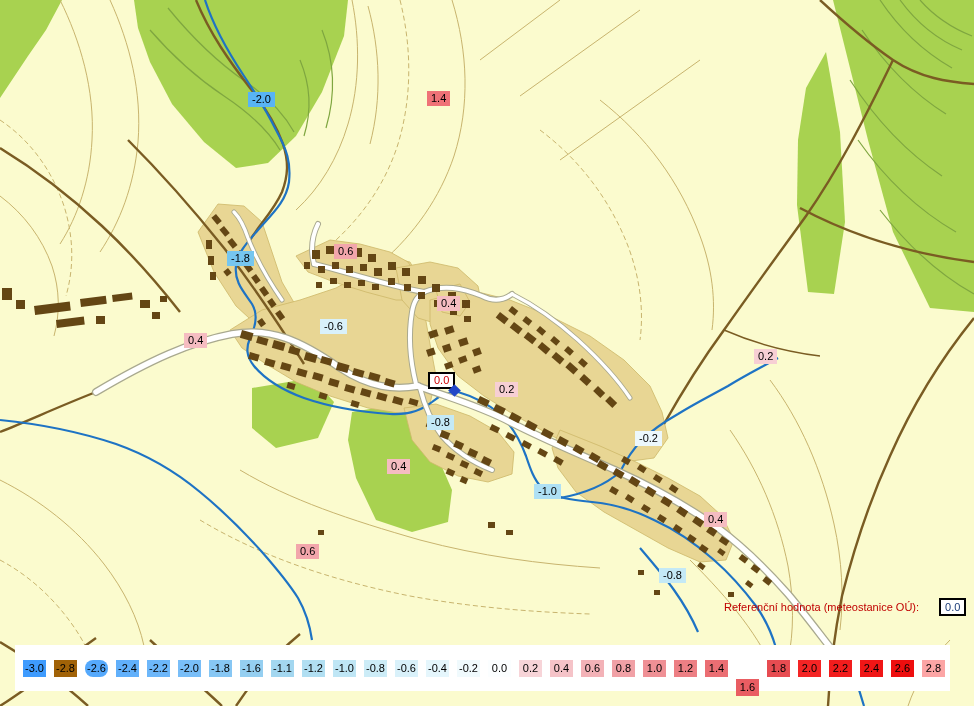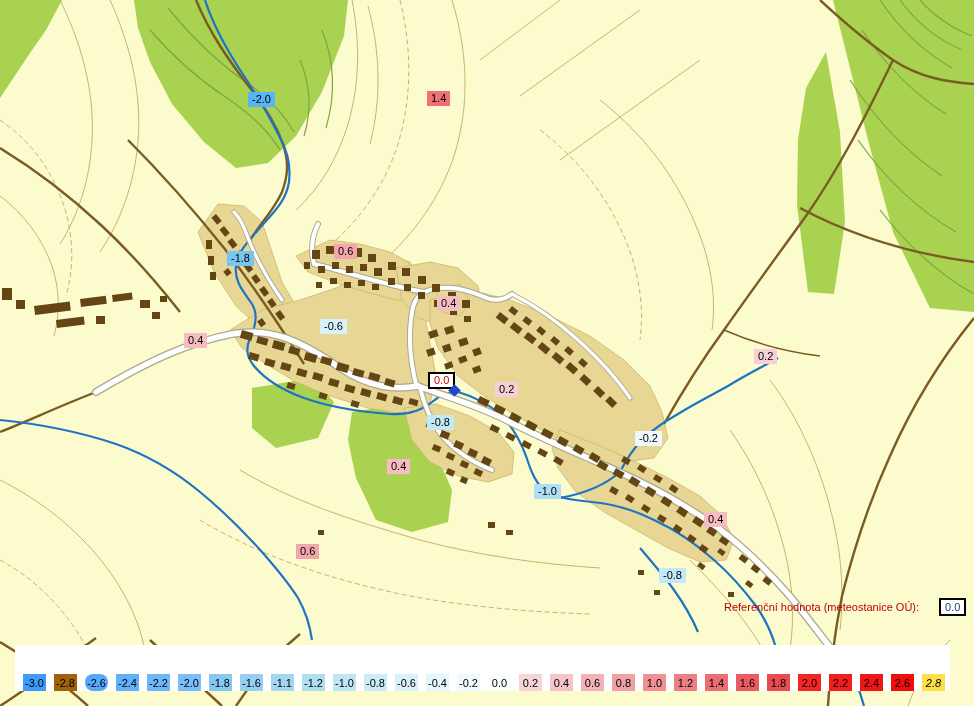--- a/index.html
+++ b/index.html
@@ -6,21 +6,21 @@
   .stage{position:relative;width:974px;height:706px;overflow:hidden;
          font-family:"Liberation Sans",sans-serif;background:#FBFBCE;}
   .stage svg{position:absolute;left:0;top:0;}
   .mlabel{position:absolute;font-size:11px;line-height:13px;padding:1px 4px;
           color:#000;white-space:nowrap;z-index:5;}
   .station-box{position:absolute;font-size:11px;line-height:13px;padding:0 4px;
           border:2px solid #000;background:#fff;color:#CC0000;z-index:6;white-space:nowrap;}
   .station-diamond{position:absolute;width:9px;height:9px;background:#2247C8;
           transform:rotate(45deg);z-index:6;}
   .legend{position:absolute;left:15px;top:645px;width:935px;height:46px;background:#FFFFFF;
-          display:flex;align-items:flex-end;gap:8px;padding-left:8px;box-sizing:border-box;z-index:10;}
+          display:flex;align-items:center;gap:8px;padding-left:8px;box-sizing:border-box;z-index:10;}
   .legend-cell{flex:0 0 auto;width:23px;height:17px;display:flex;align-items:center;
           justify-content:center;font-size:11px;color:#000;white-space:nowrap;}
   .ref-line{position:absolute;left:724px;top:598px;display:flex;align-items:center;gap:20px;
           font-size:11px;color:#C00000;z-index:8;white-space:nowrap;}
   .ref-box{border:2px solid #000;background:#fff;color:#1B3C78;padding:0 4px;
           font-size:11px;line-height:14px;}
 </style>
 </head>
 <body>
 
@@ -338,21 +338,21 @@
       <div class="legend-cell" style="background: rgb(241, 161, 166);">0.8</div>
       <div class="legend-cell" style="background: rgb(239, 144, 149);">1.0</div>
       <div class="legend-cell" style="background: rgb(237, 127, 132);">1.2</div>
       <div class="legend-cell" style="background: rgb(235, 110, 115);">1.4</div>
       <div class="legend-cell" style="background: rgb(233, 93, 98); margin-top: 38px;">1.6</div>
       <div class="legend-cell" style="background: rgb(231, 76, 81);">1.8</div>
       <div class="legend-cell" style="background: rgb(244, 37, 37);">2.0</div>
       <div class="legend-cell" style="background: rgb(242, 29, 29);">2.2</div>
       <div class="legend-cell" style="background: rgb(240, 22, 22);">2.4</div>
       <div class="legend-cell" style="background: rgb(238, 14, 14);">2.6</div>
-      <div class="legend-cell" style="background: #fde047; font-style: italic;">2.8</div>
+      <div class="legend-cell" style="background: #fca5a5;">2.8</div>
     </div>
 
 <div class="mlabel" style="left: 248px; top: 92px; background: rgb(88, 180, 244);">-2.0</div>
     <div class="mlabel" style="left: 427px; top: 91px; background: rgb(239, 114, 119);">1.4</div>
     <div class="mlabel" style="left: 334px; top: 244px; background: rgb(242, 166, 171);">0.6</div>
     <div class="mlabel" style="left: 227px; top: 251px; background: rgb(118, 198, 239);">-1.8</div>
     <div class="mlabel" style="left: 437px; top: 296px; background: rgb(245, 188, 193);">0.4</div>
     <div class="mlabel" style="left: 320px; top: 319px; background: rgb(217, 241, 250);">-0.6</div>
     <div class="mlabel" style="left: 184px; top: 333px; background: rgb(245, 188, 193);">0.4</div>
     <div class="mlabel" style="left: 495px; top: 382px; background: rgb(247, 207, 212);">0.2</div>

